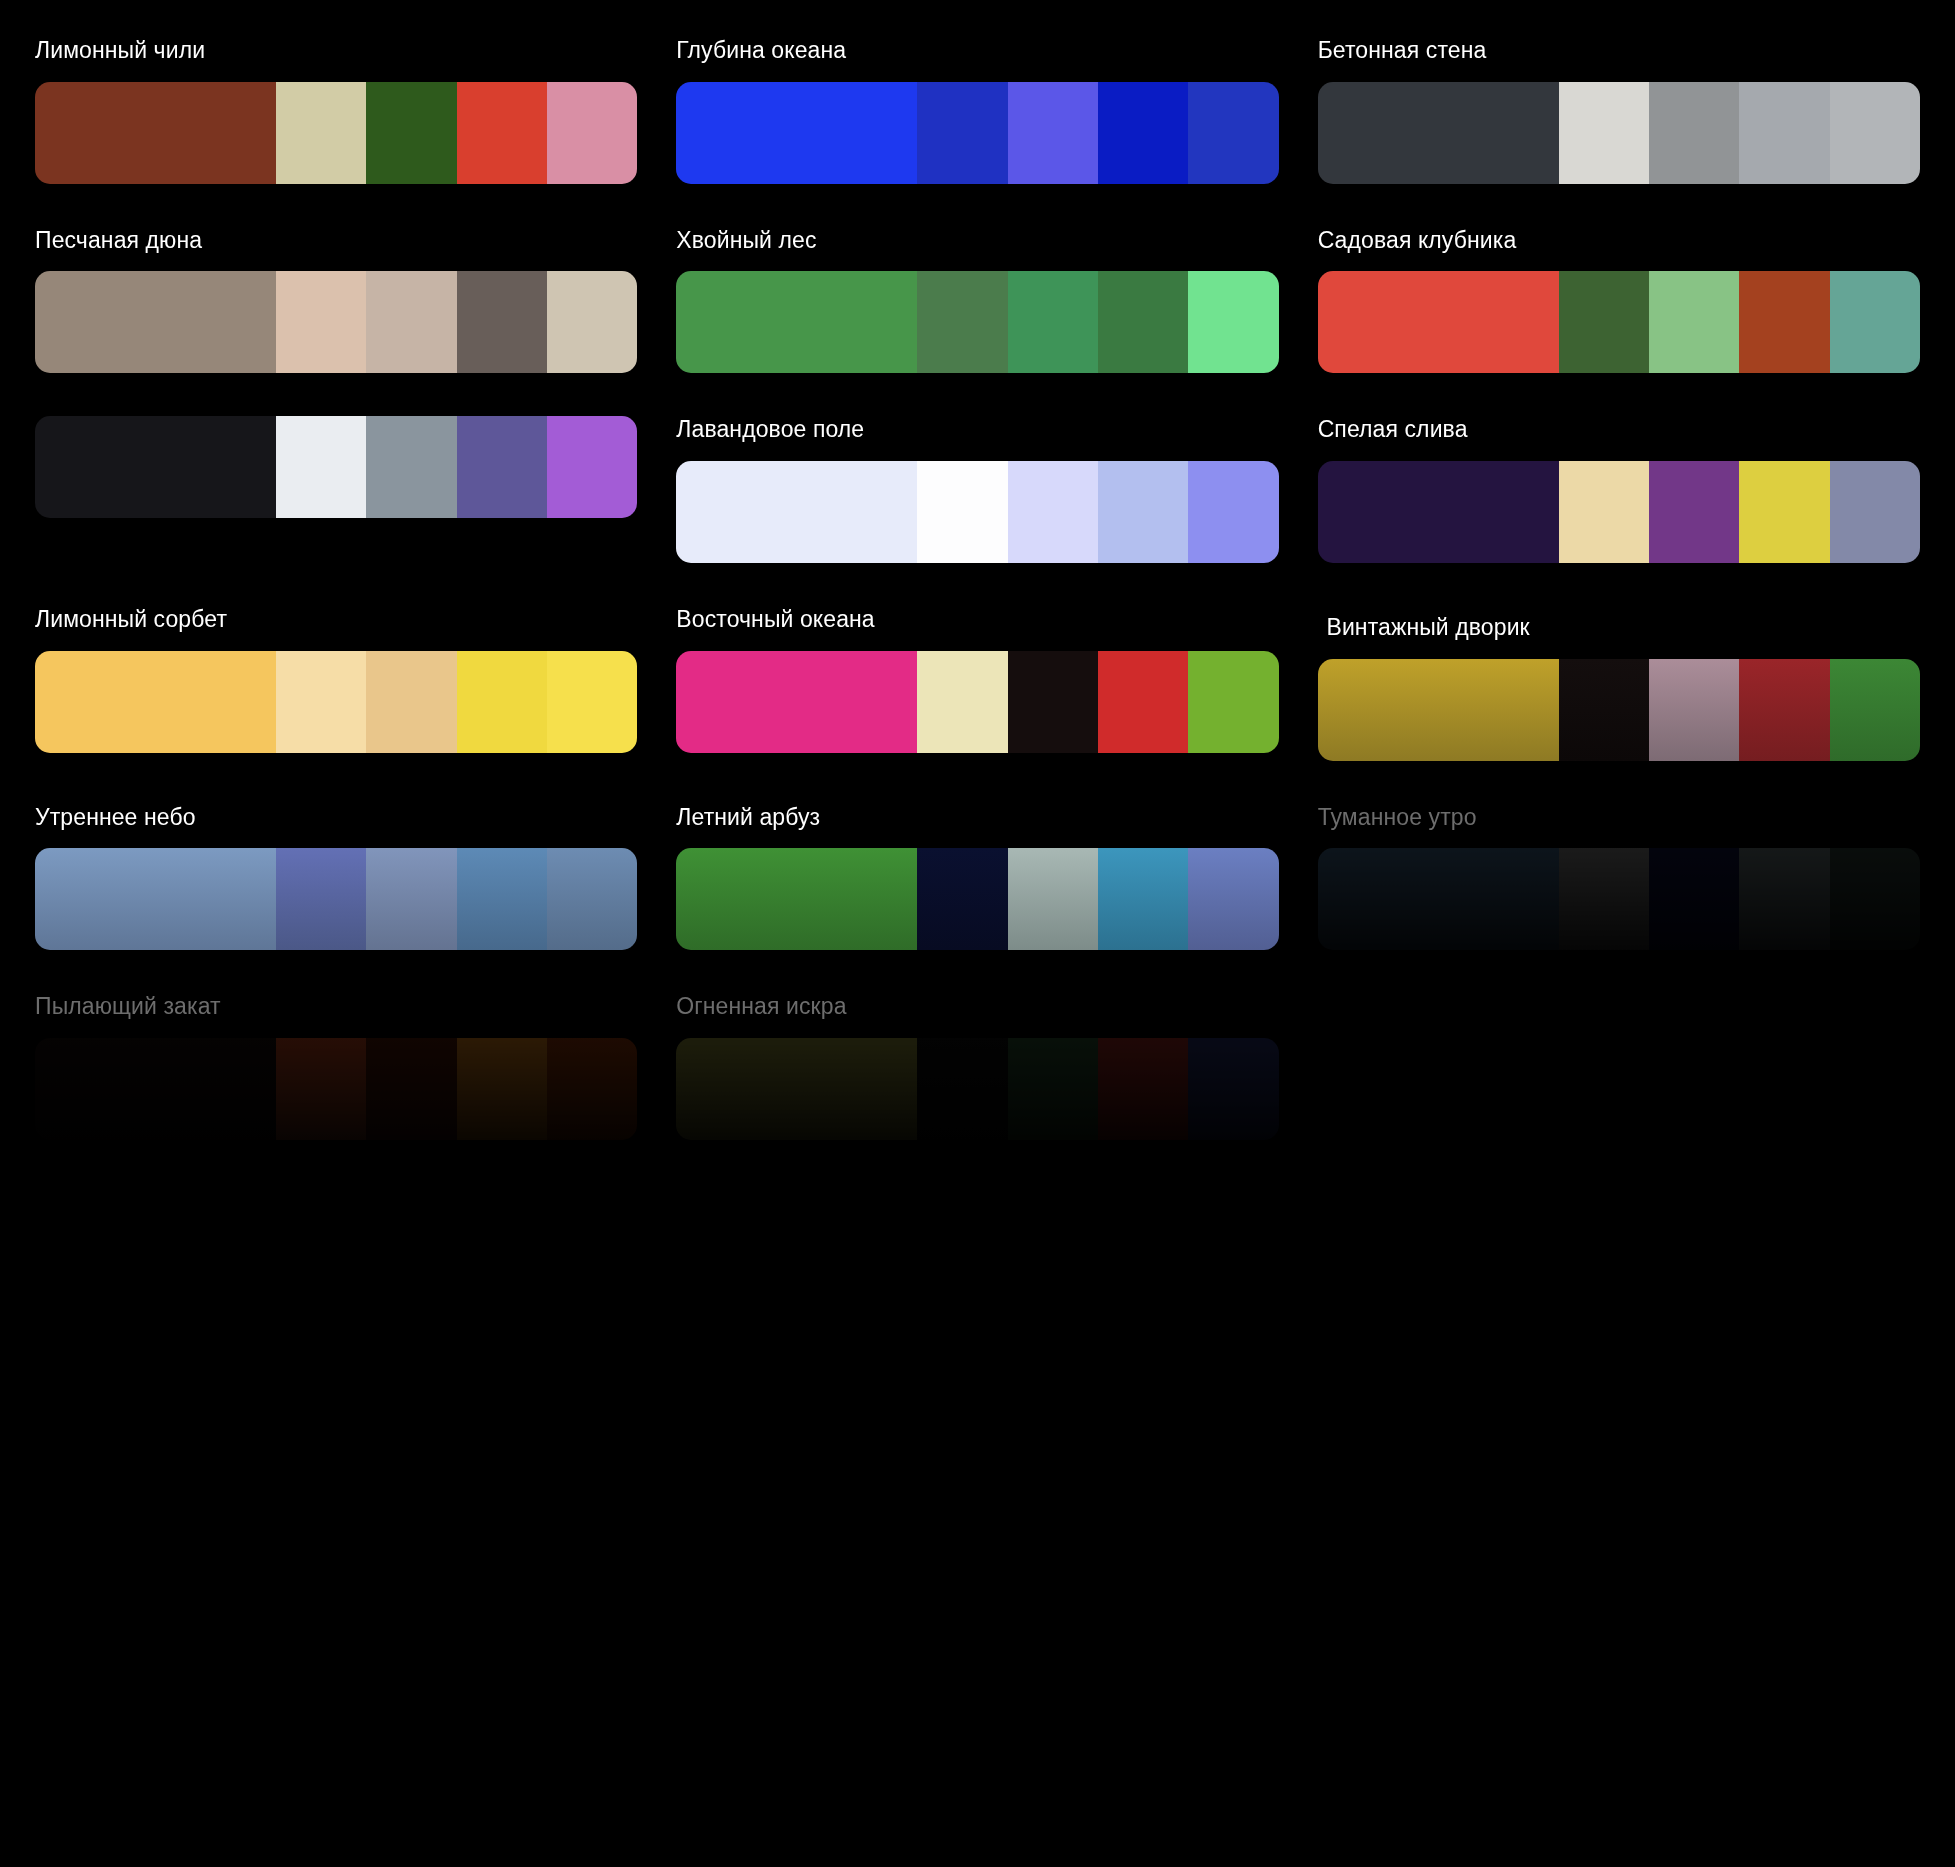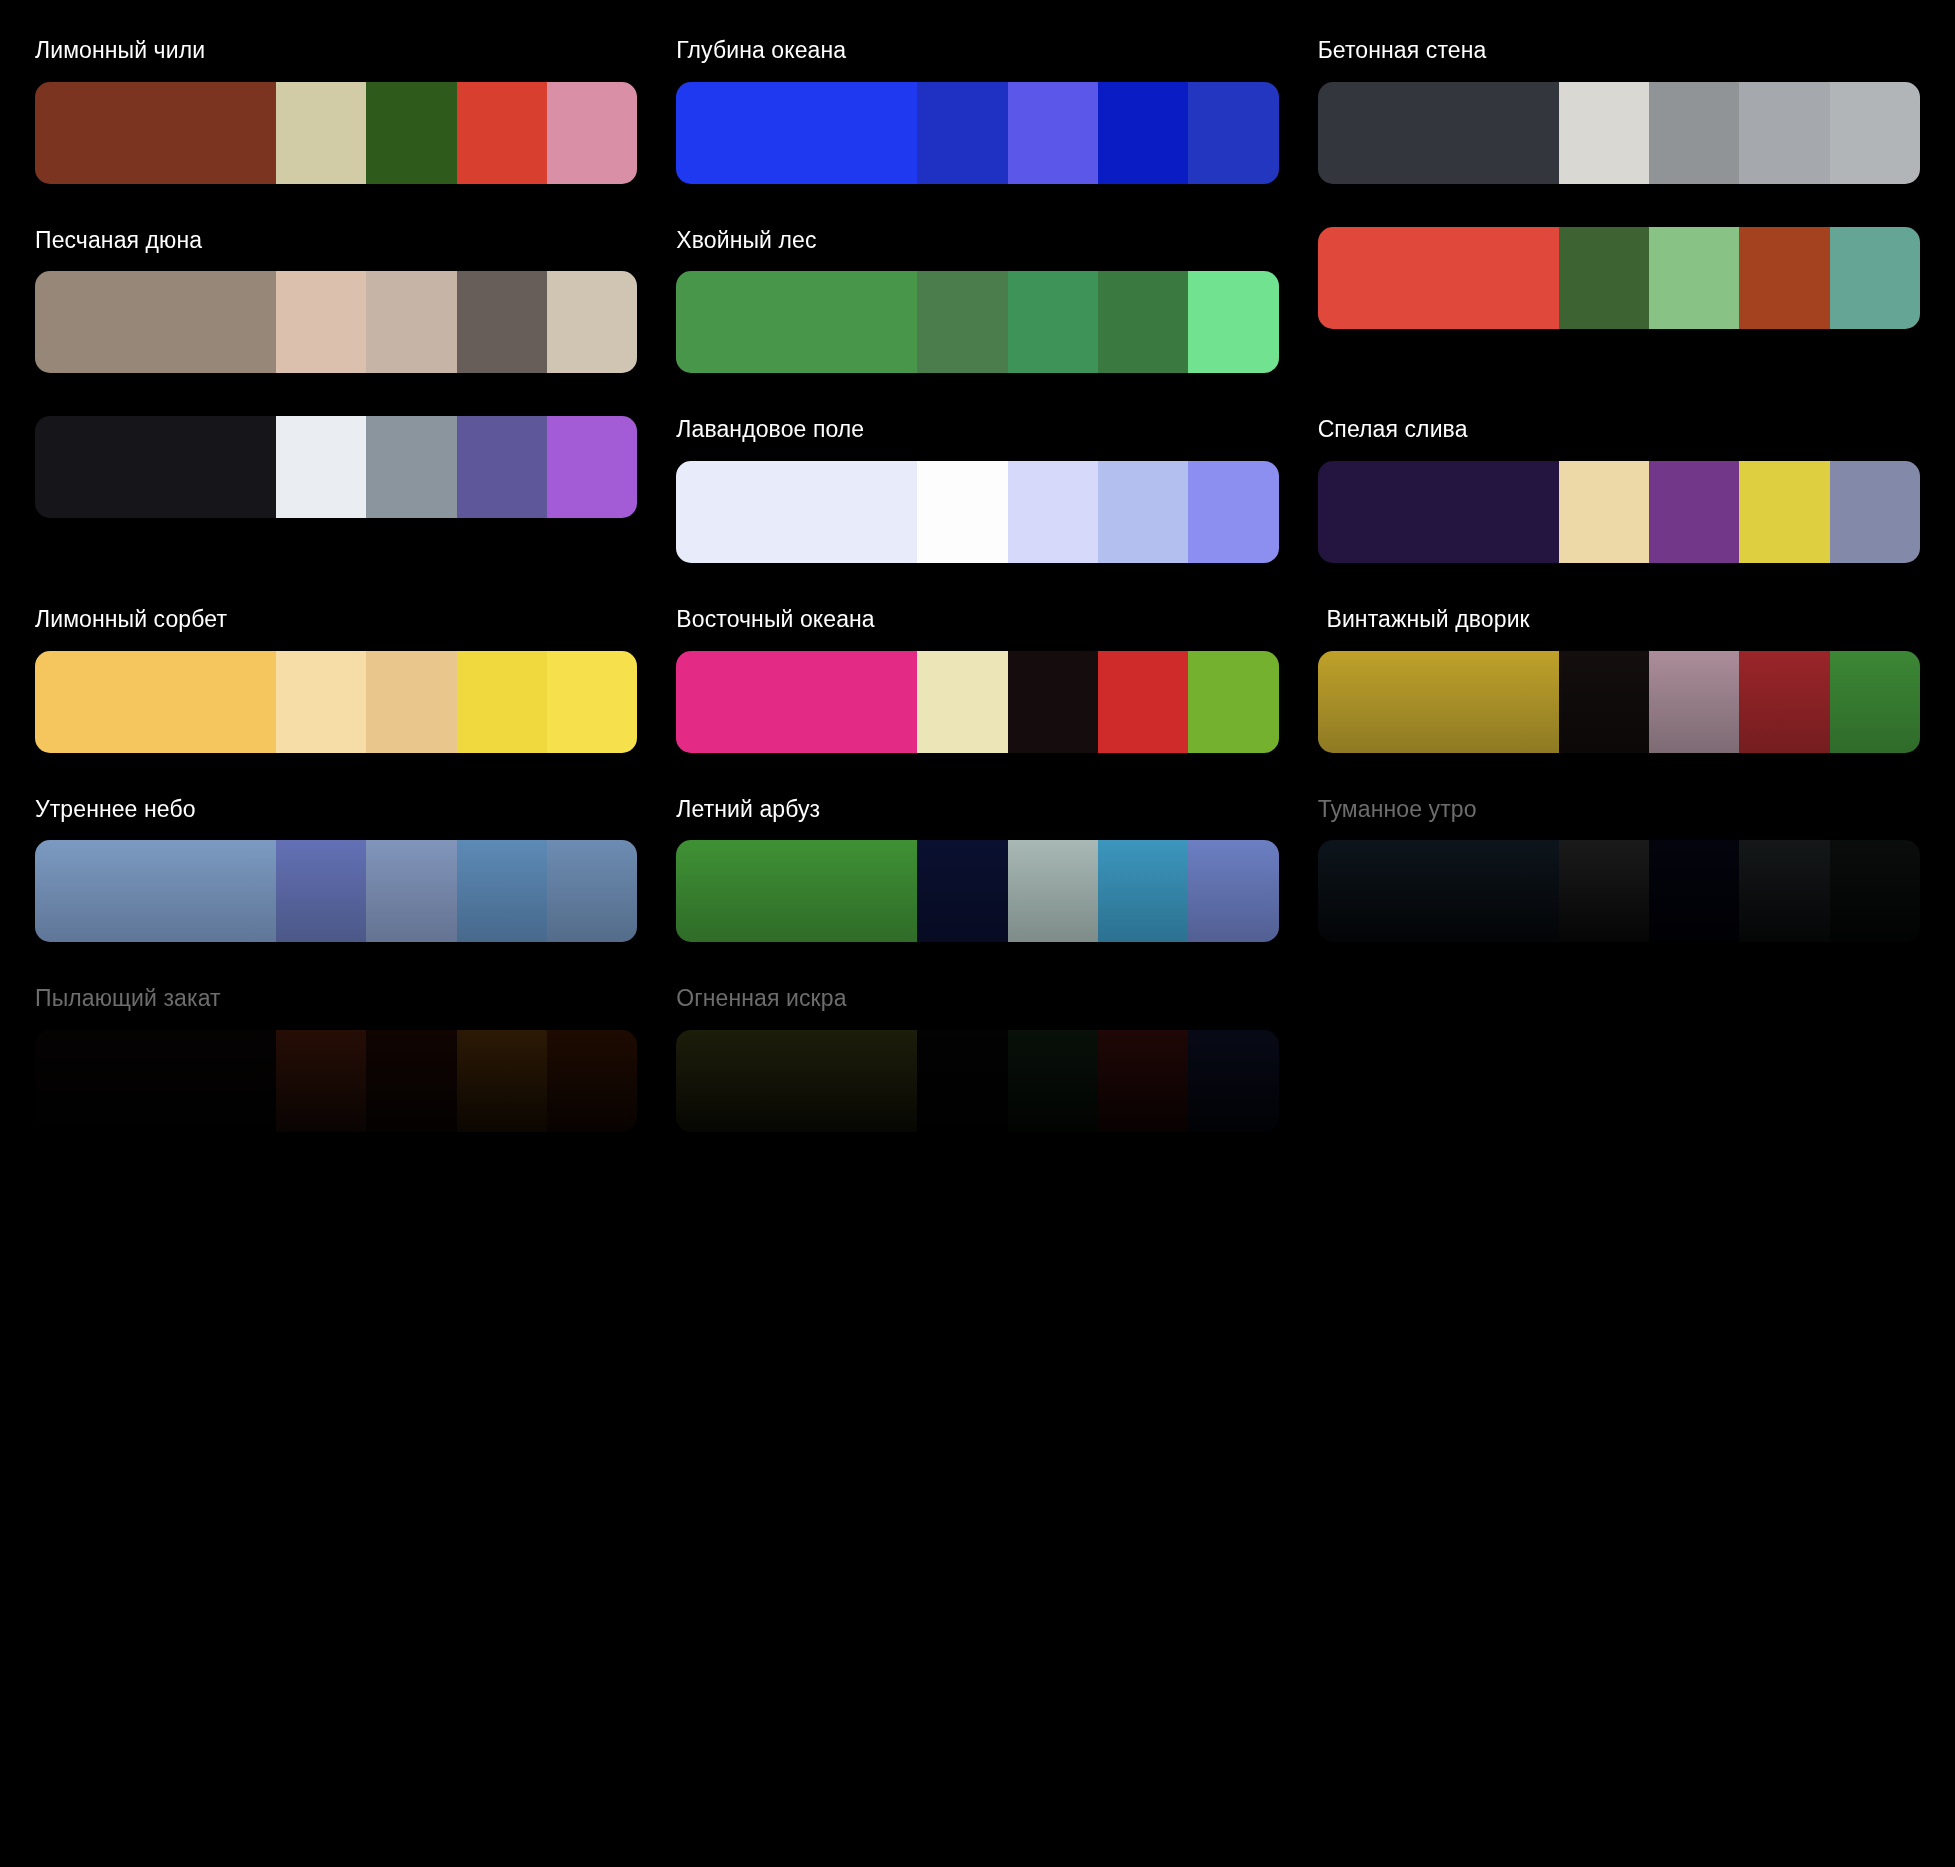--- a/index.html
+++ b/index.html
@@ -30,20 +30,21 @@
     color: #ffffff;
     font-size: 23px;
     line-height: 27px;
     font-weight: 400;
     letter-spacing: 0.1px;
     padding-bottom: 17.7px;
     white-space: nowrap;
   }
   .card.indented .card-title {
     padding-left: 8.8px;
+    margin-top: 8px;
   }
   .card.faded .card-title {
     color: #6d6d6d;
   }
   .swatch-bar {
     display: flex;
     height: 102px;
     width: 100%;
     border-radius: 15px;
     overflow: hidden;
@@ -106,20 +107,21 @@
       <div class="card-title">Хвойный лес</div>
       <div class="swatch-bar">
         <div class="swatch w-lead" style="background: rgb(71, 150, 74);"></div>
         <div class="swatch w-rest" style="background: rgb(75, 124, 76);"></div>
         <div class="swatch w-rest" style="background: rgb(62, 148, 88);"></div>
         <div class="swatch w-rest" style="background: rgb(58, 122, 65);"></div>
         <div class="swatch w-rest" style="background: rgb(113, 227, 144);"></div>
       </div>
     </div>
     <div class="card">
+      <div class="card-title">Садовая клубника</div>
       <div class="swatch-bar">
         <div class="swatch w-lead" style="background: rgb(224, 72, 60);"></div>
         <div class="swatch w-rest" style="background: rgb(61, 99, 50);"></div>
         <div class="swatch w-rest" style="background: rgb(136, 195, 133);"></div>
         <div class="swatch w-rest" style="background: rgb(164, 65, 31);"></div>
         <div class="swatch w-rest" style="background: rgb(101, 165, 150);"></div>
       </div>
     </div>
     <div class="card">
       <div class="swatch-bar">

